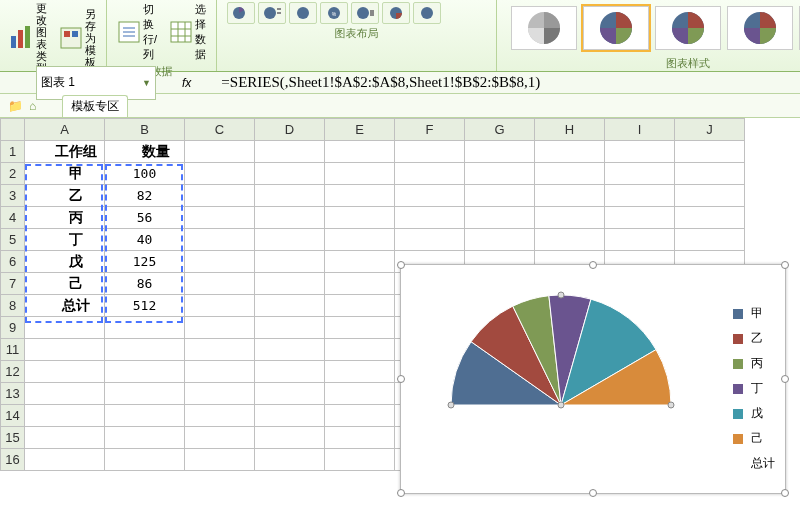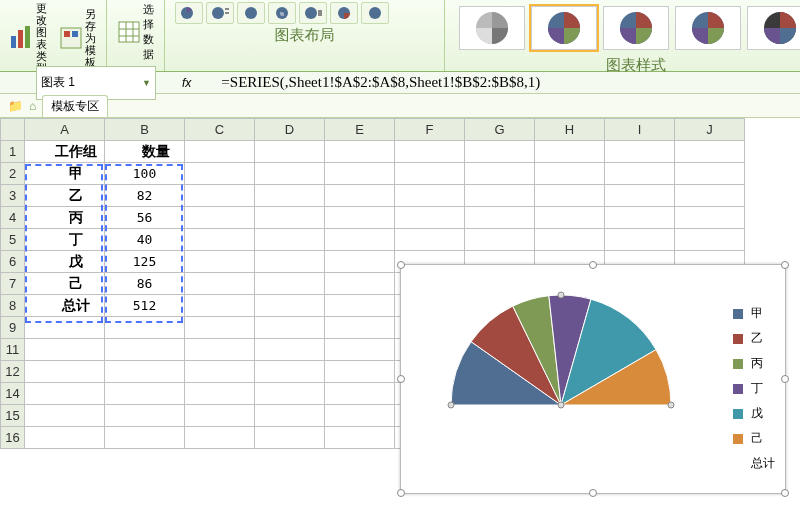--- a/index.html
+++ b/index.html
@@ -5,37 +5,37 @@
   * { box-sizing: border-box; margin: 0; padding: 0; }
   body { font-family: "Microsoft YaHei", SimSun, Arial, sans-serif; font-size: 12px; background: #fff; width: 800px; height: 506px; overflow: hidden; }
   
   
   .ribbon { background: linear-gradient(#f8fef3, #e8f5dd); height: 72px; border-bottom: 1px solid #8db767; display: flex; }
   .rib-group { border-right: 1px solid #b8d49a; padding: 2px 6px 0; display: flex; flex-direction: column; align-items: center; }
   .rib-row { display: flex; gap: 4px; }
   .rib-btn { display: flex; align-items: center; font-size: 11px; cursor: pointer; padding: 0 2px; }
   .rib-icon { width: 30px; height: 30px; display: flex; align-items: center; justify-content: center; }
   .mini-btn { width: 28px; height: 22px; border: 1px solid #c5dbb0; background: #f2f9eb; display: flex; align-items: center; justify-content: center; cursor: pointer; border-radius: 2px; }
-  .grp-label { font-size: 15px; color: #5d7e3b; margin-top: 2px; text-align: center; }
+  .grp-label { font-size: 11px; color: #5d7e3b; margin-top: 2px; text-align: center; }
   
   
   .styles { display: flex; gap: 6px; align-items: flex-start; padding: 4px 8px; }
   .style-swatch { width: 66px; height: 44px; border: 1px solid #ccc; background: #fff; display: flex; align-items: center; justify-content: center; cursor: pointer; position: relative; }
   .style-swatch.sel { outline: 2px solid #f6b73c; }
   
   
   .fbar { height: 22px; border-bottom: 1px solid #bcd5a2; display: flex; align-items: center; background: #f5faf0; }
   .namebox { width: 120px; height: 32px; border: 1px solid #b2c99a; background: #fff; margin-left: 36px; display: flex; align-items: center; padding: 16px 4px; font-size: 12px; text-align: right; }
   .namebox .dd { margin-left: auto; font-size: 9px; color: #5d7e3b; }
   .fx { padding: 0 26px; font-style: italic; }
   .formula { flex: 1; font-family: Liberation Serif, serif; font-size: 15px; padding-left: 4px; }
   
   
   .tabbar { height: 24px; border-bottom: 1px solid #bcd5a2; display: flex; align-items: center; gap: 6px; padding-left: 8px; background: #f7fbf2; }
-  .tabbar .tab { padding: 2px 8px; border: 1px solid #bcd5a2; border-bottom: none; border-radius: 3px 3px 0 0; background: #fff; font-size: 12px; cursor: pointer; }
+  .tabbar .tab { padding: 2px 8px; border: 1px solid #bcd5a2; border-bottom: none; border-radius: 3px 3px 0 0; background: #fff; font-size: 12px; cursor: pointer; margin-left: 20px; }
   
   
   .gridwrap { position: relative; }
   table.sheet { border-collapse: collapse; table-layout: fixed; }
   .sheet th, .sheet td { border: 1px solid #c0c0c0; font-size: 13px; height: 22px; padding: 0; text-align: center; }
   .sheet th { background: #e7eee0; font-weight: normal; color: #333; }
   .sheet .rowh { width: 24px; background: #e7eee0; }
   .sheet .colA { width: 80px; }
   .sheet .colB { width: 80px; }
   .sheet .coln { width: 70px; }
@@ -84,20 +84,29 @@
     </div>
     <div class="grp-label">类型</div>
   </div>
 
   <div class="rib-group">
     <div class="rib-row">
       <div class="rib-btn">
         <span class="rib-icon">
           <svg width="28" height="28">
               <rect x="4" y="4" width="20" height="20" fill="#fff" stroke="#7aa04f"></rect>
+              <path d="M8 10h12M8 14h12M8 18h12" stroke="#3f6fb5"></path>
+            </svg>
+        </span>
+        <span>切换行/列</span>
+      </div>
+      <div class="rib-btn">
+        <span class="rib-icon">
+          <svg width="28" height="28">
+              <rect x="4" y="4" width="20" height="20" fill="#fff" stroke="#7aa04f"></rect>
               <path d="M4 11h20M4 18h20M11 4v20M18 4v20" stroke="#7aa04f"></path>
             </svg>
         </span>
         <span>选择数据</span>
       </div>
     </div>
     <div class="grp-label">数据</div>
   </div>
 
   <div class="rib-group" style="flex:0 0 280px">
@@ -350,20 +359,33 @@
           <td class=""></td>
           <td class=""></td>
           <td class=""></td>
           <td class=""></td>
           <td class=""></td>
           <td class=""></td>
           <td class=""></td>
         </tr>
         <tr>
           <th class="rowh">12</th>
+          <td class=""></td>
+          <td class=""></td>
+          <td class=""></td>
+          <td class=""></td>
+          <td class=""></td>
+          <td class=""></td>
+          <td class=""></td>
+          <td class=""></td>
+          <td class=""></td>
+          <td class=""></td>
+        </tr>
+        <tr>
+          <th class="rowh">13</th>
           <td class=""></td>
           <td class=""></td>
           <td class=""></td>
           <td class=""></td>
           <td class=""></td>
           <td class=""></td>
           <td class=""></td>
           <td class=""></td>
           <td class=""></td>
           <td class=""></td>

